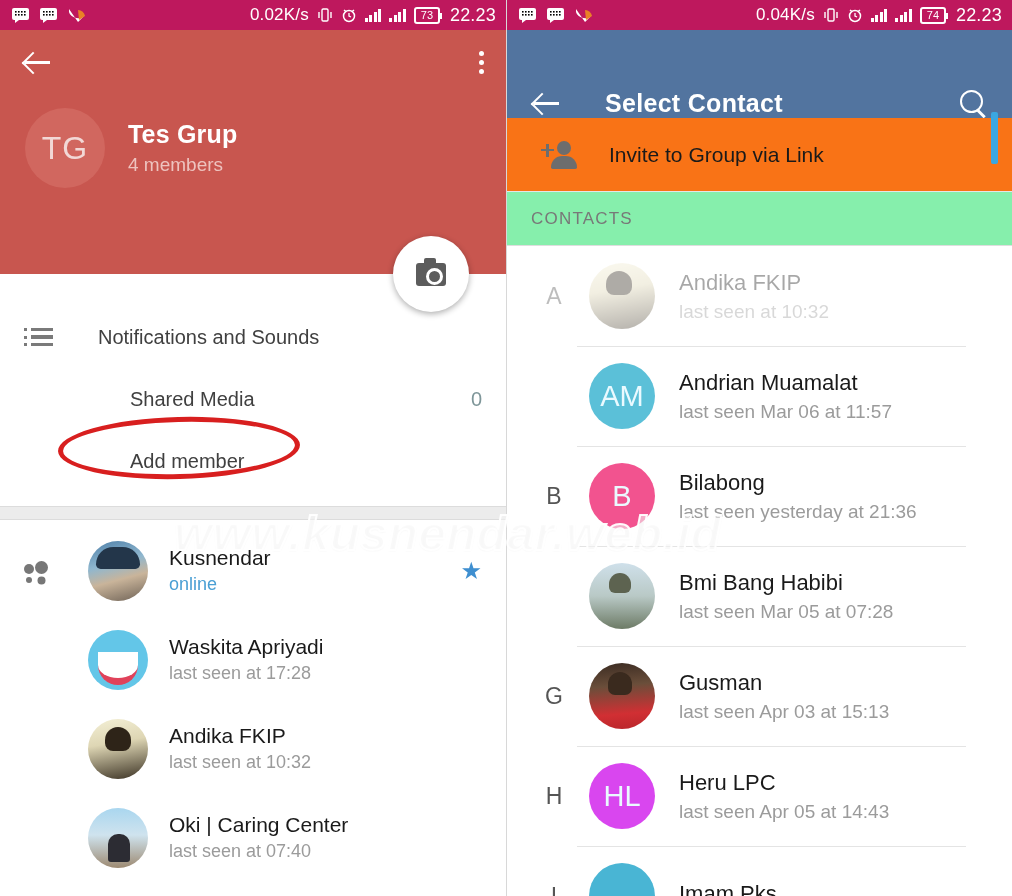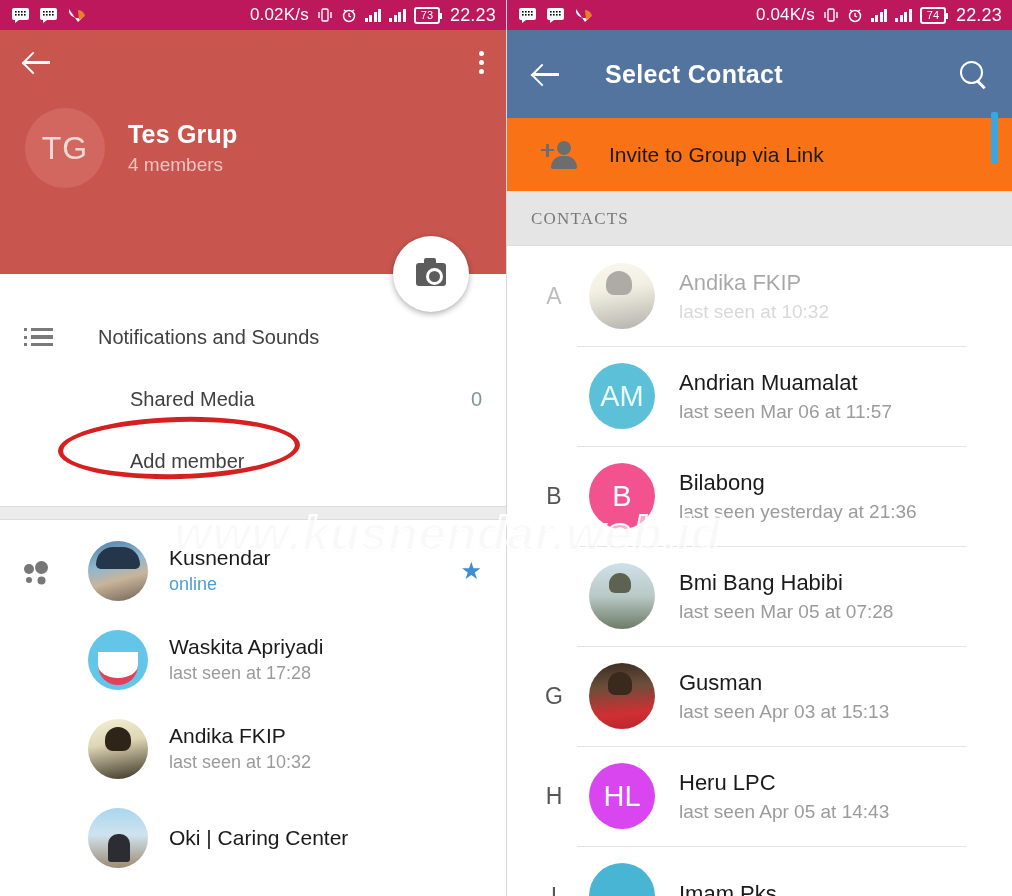--- a/index.html
+++ b/index.html
@@ -133,21 +133,21 @@
      background:#2c2c33; border-radius:10px 10px 3px 3px; }
   .ph-bmi{ background:linear-gradient(180deg,#cfe0ea 0%,#b9c9c6 50%,#6d7b66 100%); }
   .ph-bmi::after{ content:""; position:absolute; left:20px; top:10px; width:22px; height:20px;
      background:#5d6350; border-radius:11px 11px 6px 6px; }
   .ph-gusman{ background:linear-gradient(175deg,#3a2b22 0%,#6a4e3a 35%,#d12f33 75%,#b8262b 100%); }
   .ph-gusman::after{ content:""; position:absolute; left:19px; top:9px; width:24px; height:23px;
      background:#3a2a1e; border-radius:12px 12px 7px 7px; }
 
   
   .sc-header {
-    background:#52749f; height:88px; display:flex; align-items:center; padding:0 24px;
+    background:#52749f; height:88px; display:flex; align-items:flex-end; padding:0 24px;
   }
   .sc-title { color:#fff; font-size:25px; font-weight:bold; margin-left:44px; letter-spacing:.3px; }
   .search-ico { margin-left:auto; position:relative; width:30px; height:30px; cursor:pointer; }
   .search-ico::before{
     content:""; position:absolute; left:2px; top:2px; width:19px; height:19px;
     border:2.8px solid #fff; border-radius:50%;
   }
   .search-ico::after{
     content:""; position:absolute; left:19px; top:20px; width:11px; height:2.8px;
     background:#fff; transform:rotate(45deg); transform-origin:left center;
@@ -164,24 +164,23 @@
   .addperson-ico .plus::before{ content:""; position:absolute; left:0; top:5px; width:13px; height:2.6px; background:#6d6d6d; }
   .addperson-ico .plus::after{ content:""; position:absolute; left:5.2px; top:0; width:2.6px; height:13px; background:#6d6d6d; }
   .invite-label { font-size:21px; color:#1a1a1a; margin-left:26px; }
 
   .scrollbar {
     position:absolute; right:14px; top:112px; width:7px; height:52px;
     background:#3ba7e0; border-radius:2px; cursor:pointer;
   }
 
   .contacts-head {
-    height:54px; background:#e5e5e5; display:flex; align-items:center; padding:0 24px;
+    height:54px; background:#86efac; display:flex; align-items:center; padding:0 24px;
     font-size:17px; color:#787878; letter-spacing:1.2px;
     border-bottom:1px solid #dedede;
-    font-family:Liberation Serif, serif;
   }
 
   .clist { position:relative; }
   .crow { display:flex; align-items:center; height:100px; padding:0 24px; cursor:pointer; position:relative; }
   .crow + .crow .cinner::before{
     content:""; position:absolute; left:0; right:22px; top:0; height:1px; background:#e4e4e4;
   }
   .cletter { width:46px; font-size:23px; color:#555; text-align:center; flex:none; }
   .cinner { display:flex; align-items:center; flex:1; position:relative; height:100%; }
   .cavatar {
@@ -354,20 +353,21 @@
         <div class="mtext">
           <div class="mname">Andika FKIP</div>
           <div class="mstatus">last seen at 10:32</div>
         </div>
       </div>
       <div class="mrow">
         <div class="micon"></div>
         <div class="avatar ph-oki"></div>
         <div class="mtext">
           <div class="mname">Oki | Caring Center</div>
+          <div class="mstatus">last seen at 07:40</div>
         </div>
       </div>
     </div>
   </div>
 
   <div class="panel right">
 
     <div class="statusbar">
       <div class="sb-left">
         <span class="sb-ico">

